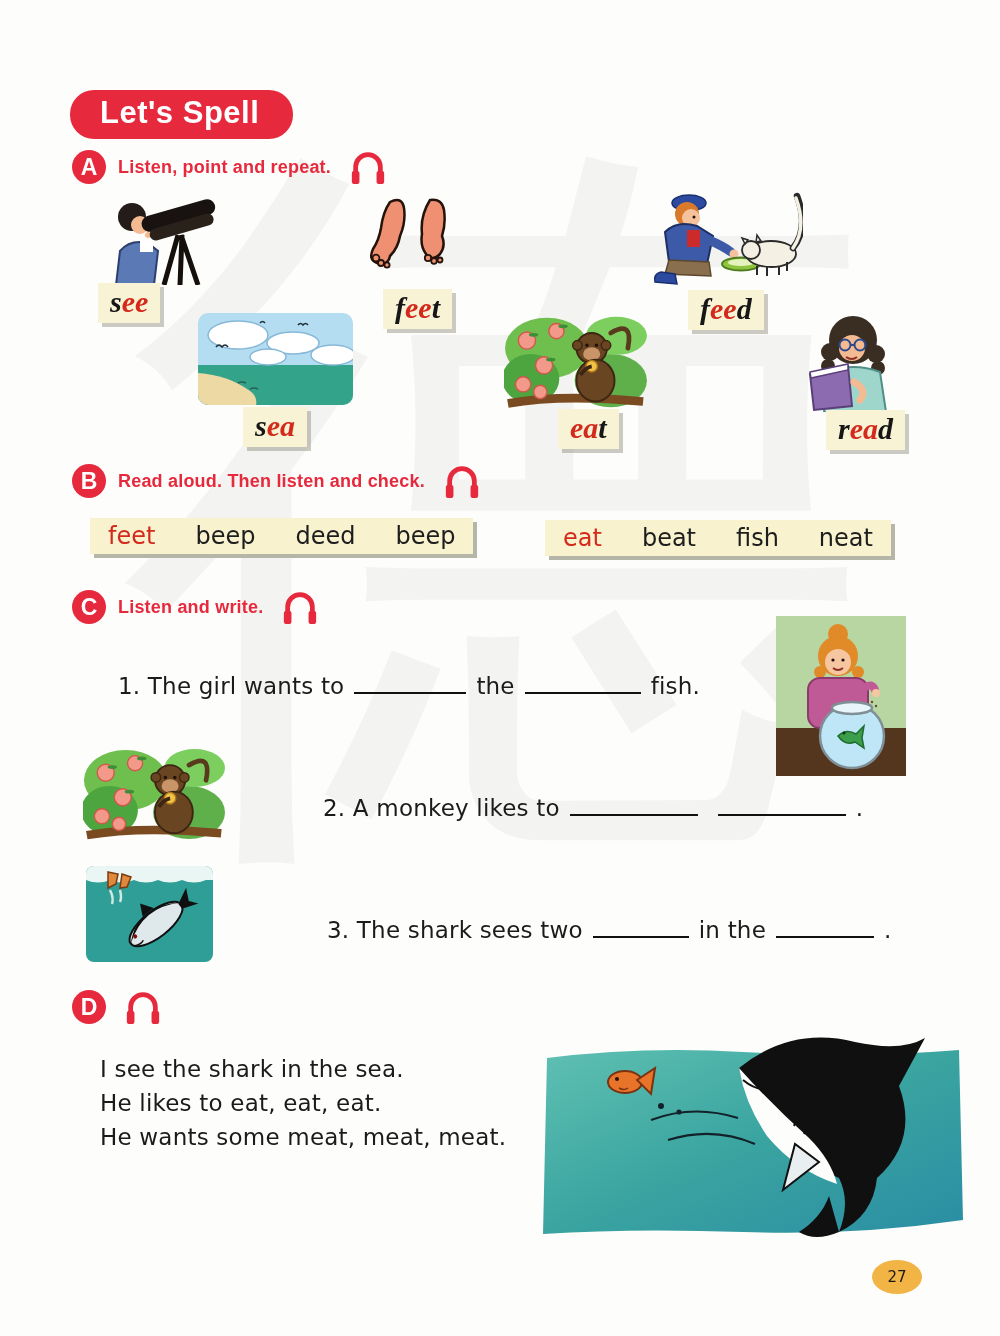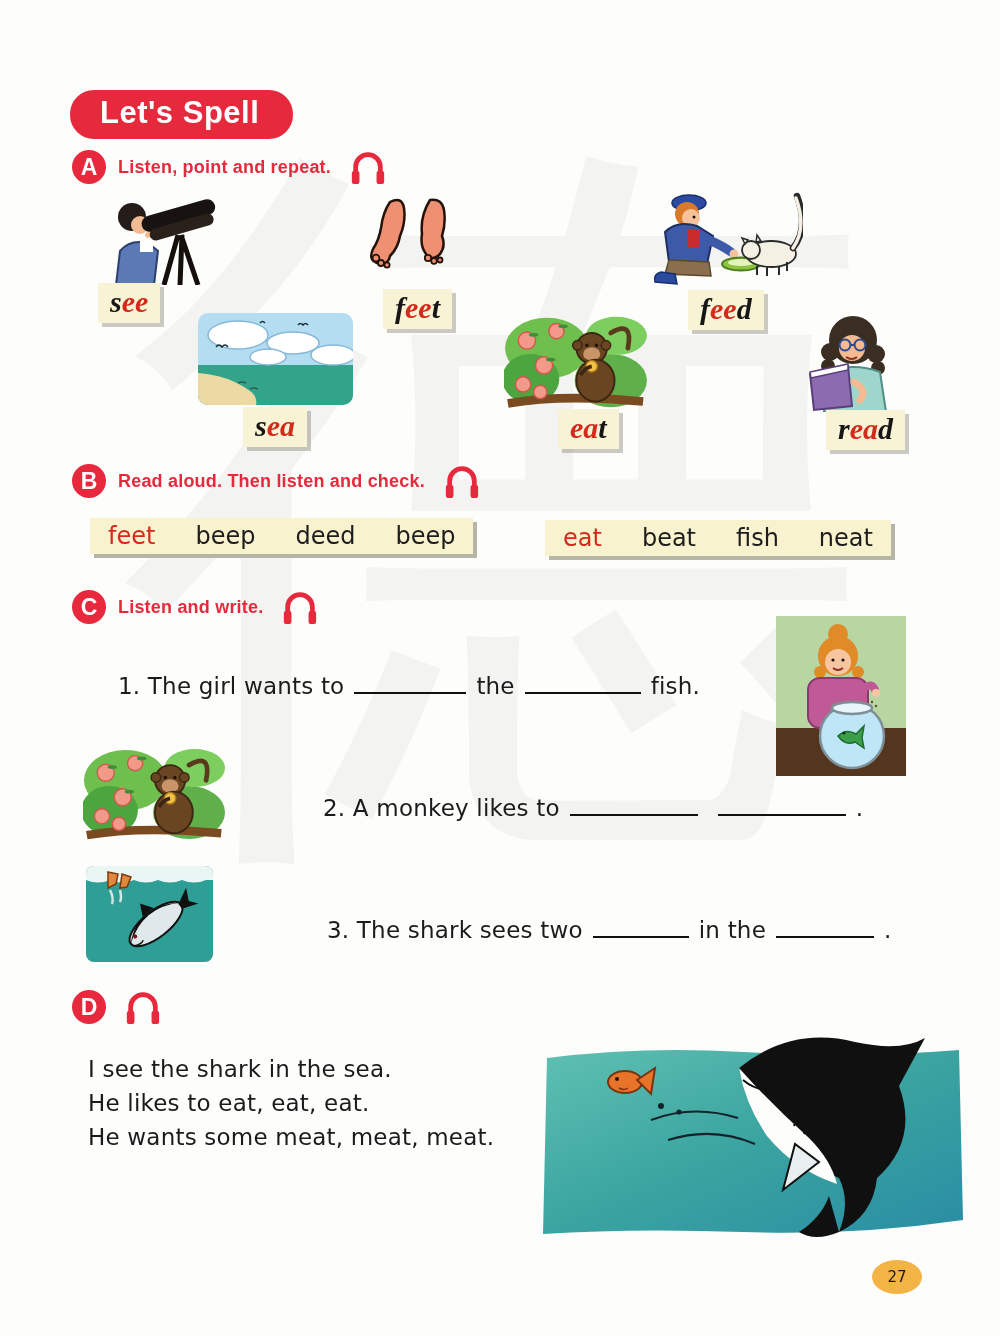--- a/index.html
+++ b/index.html
@@ -28,21 +28,21 @@
   .strip{position:absolute;background:#f8f2cf;box-shadow:4px 4px 0 #b5b5a8;
          display:flex;align-items:center;padding:4px 18px;gap:40px;
          font-family:"DejaVu Sans",sans-serif;font-size:24px;color:#1d1d1d;}
   .strip .red{color:#d32a1c;}
   
   .sentence{position:absolute;font-family:"DejaVu Sans",sans-serif;font-size:23px;color:#1b1b1b;
             white-space:nowrap;letter-spacing:.2px;margin-left:35px;}
   .blank{display:inline-block;border-bottom:2.5px solid #111;height:20px;margin:0 10px;
          vertical-align:baseline;}
   
-  .poem{position:absolute;left:88px;top:1052px;font-family:"DejaVu Sans",sans-serif;
+  .poem{position:absolute;left:100px;top:1052px;font-family:"DejaVu Sans",sans-serif;
         font-size:23px;color:#1b1b1b;line-height:34px;letter-spacing:.2px;}
   
   .illus{position:absolute;}
   
   .pagenum{position:absolute;left:872px;top:1260px;width:50px;height:34px;background:#f2b445;
            border-radius:50%;display:flex;align-items:center;justify-content:center;
            font-size:15px;color:#1a1a1a;font-family:"DejaVu Sans",sans-serif;}
 </style>
 </head>
 <body>

